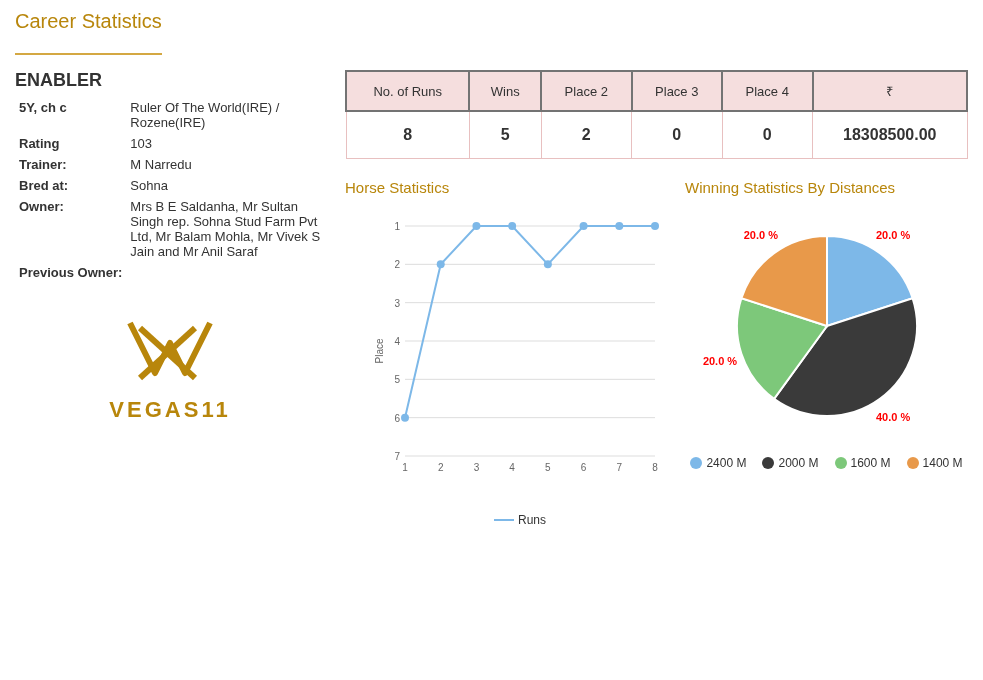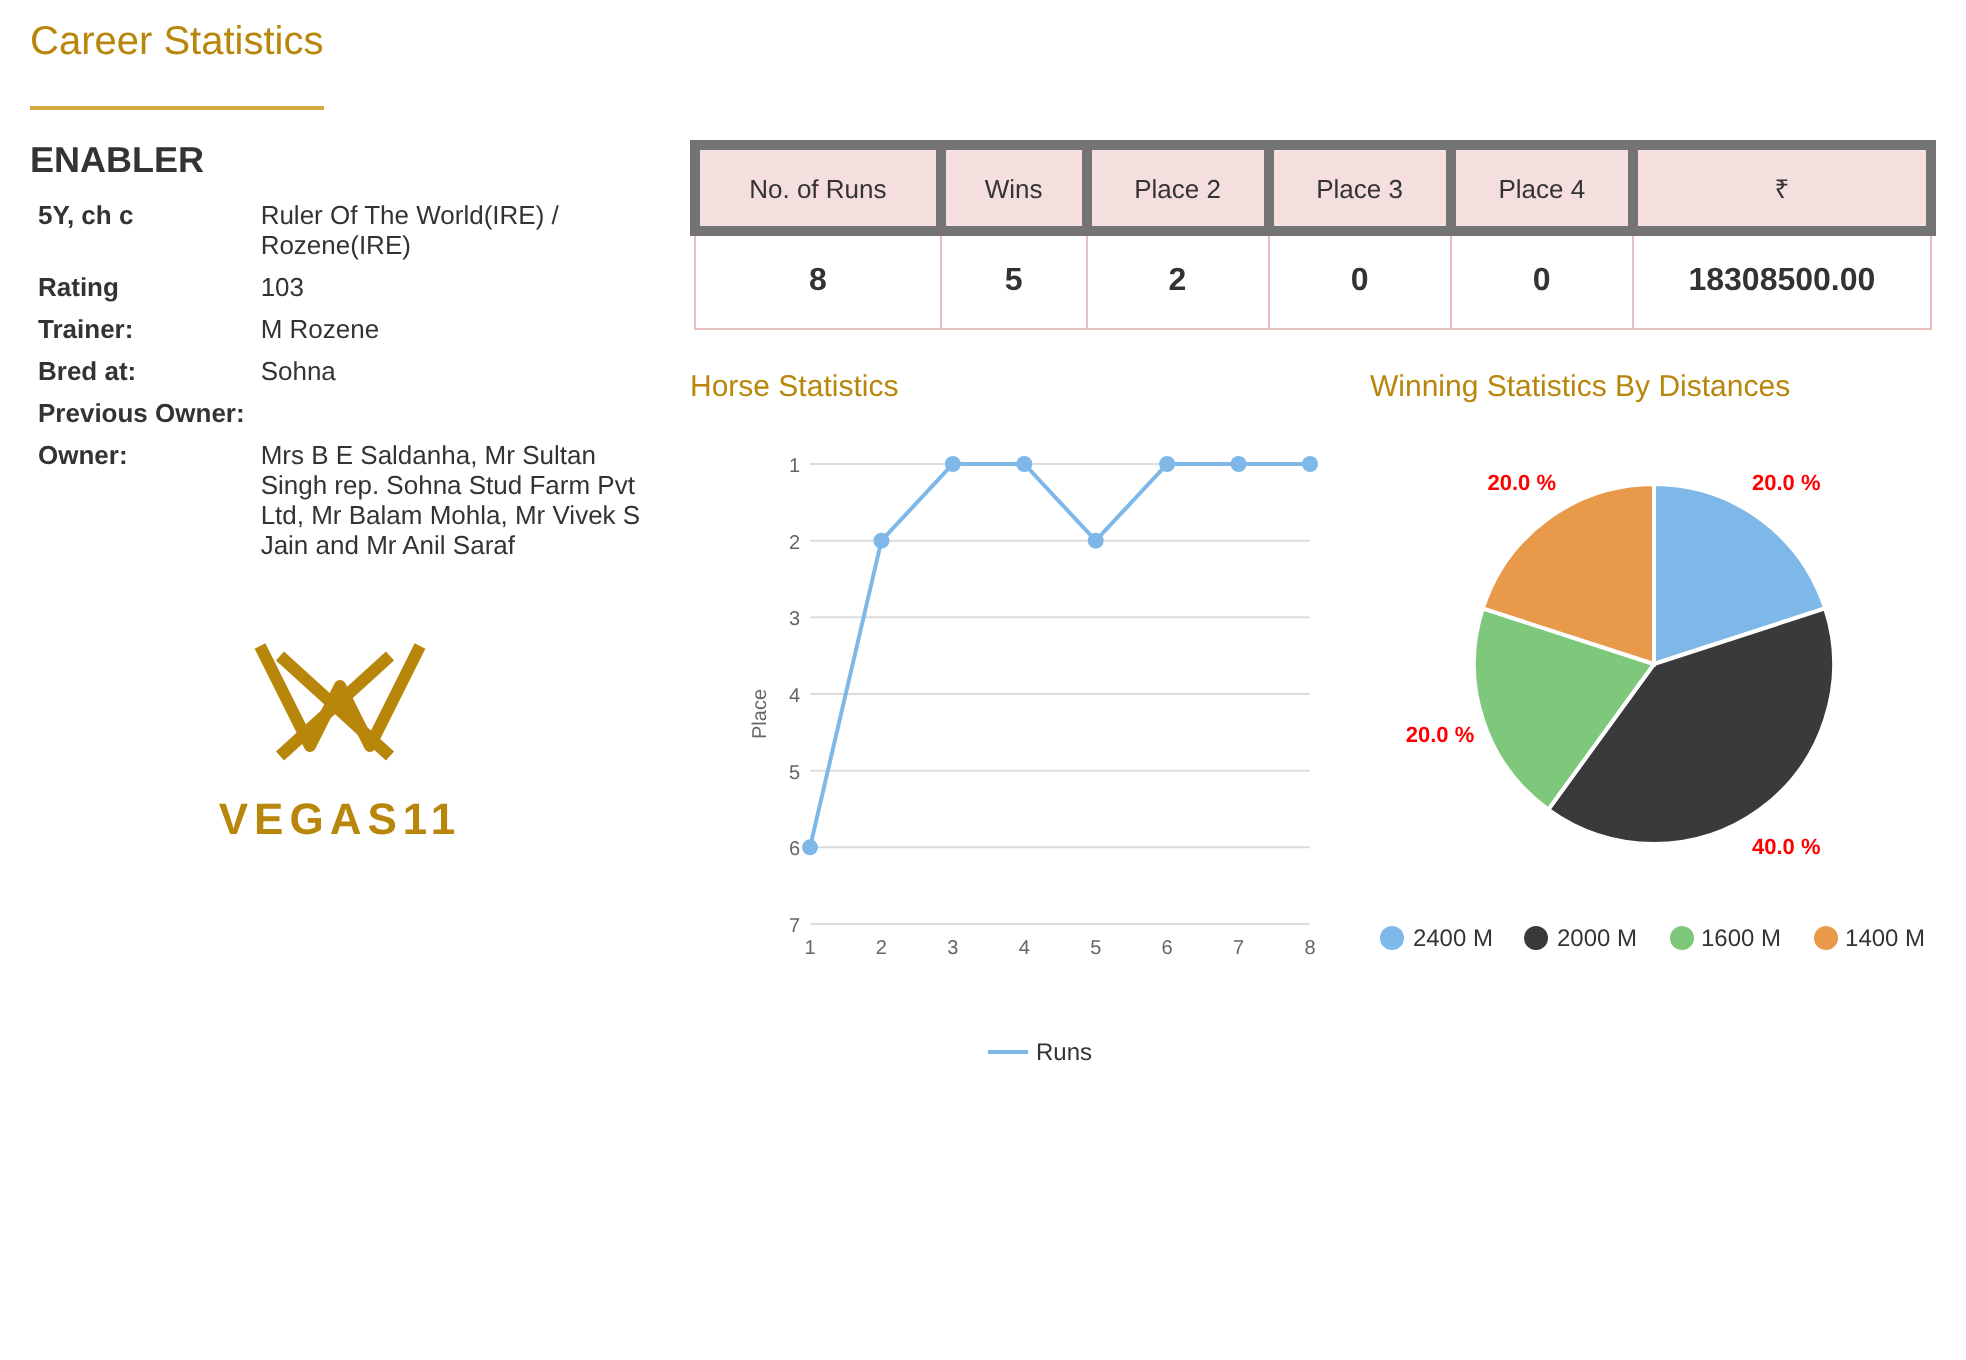--- a/index.html
+++ b/index.html
@@ -30,21 +30,21 @@
     .logo-area { margin-top: 30px; text-align: center; }
     .logo-vegas { display: flex; flex-direction: column; align-items: center; }
     .logo-icon { width: 100px; height: 80px; }
     .logo-text { font-size: 22px; font-weight: bold; color: #b8860b; letter-spacing: 3px; margin-top: 4px; }
 
     .right-panel { flex: 1; }
 
     .stats-table { width: 100%; border-collapse: collapse; margin-bottom: 20px; }
     .stats-table th {
       background: #f5dede;
-      border: 5px solid #737373;
+      border: 2px solid #737373;
       padding: 10px 12px;
       text-align: center;
       font-weight: normal;
       font-size: 13px;
       color: #333;
     }
     .stats-table td {
       border: 1px solid #e8c0c0;
       padding: 14px 12px;
       text-align: center;
@@ -76,33 +76,33 @@
             <tr>
           <td>5Y, ch c</td>
           <td>Ruler Of The World(IRE) / Rozene(IRE)</td>
         </tr>
         <tr>
           <td>Rating</td>
           <td>103</td>
         </tr>
         <tr>
           <td>Trainer:</td>
-          <td>M Rozene</td>
+          <td>M Narredu</td>
         </tr>
         <tr>
           <td>Bred at:</td>
           <td>Sohna</td>
         </tr>
         <tr>
+          <td>Owner:</td>
+          <td>Mrs B E Saldanha, Mr Sultan Singh rep. Sohna Stud Farm Pvt Ltd, Mr Balam Mohla, Mr Vivek S Jain and Mr Anil Saraf</td>
+        </tr>
+        <tr>
           <td>Previous Owner:</td>
           <td></td>
-        </tr>
-        <tr>
-          <td>Owner:</td>
-          <td>Mrs B E Saldanha, Mr Sultan Singh rep. Sohna Stud Farm Pvt Ltd, Mr Balam Mohla, Mr Vivek S Jain and Mr Anil Saraf</td>
         </tr>
       </tbody>
         </table>
 
       <div class="logo-area">
         <div class="logo-vegas">
           <svg class="logo-icon" viewBox="0 0 100 80">
 
             <g fill="none" stroke="#b8860b" stroke-width="6">
               <polyline points="10,10 35,60 50,30 65,60 90,10" stroke-linejoin="round"></polyline>

